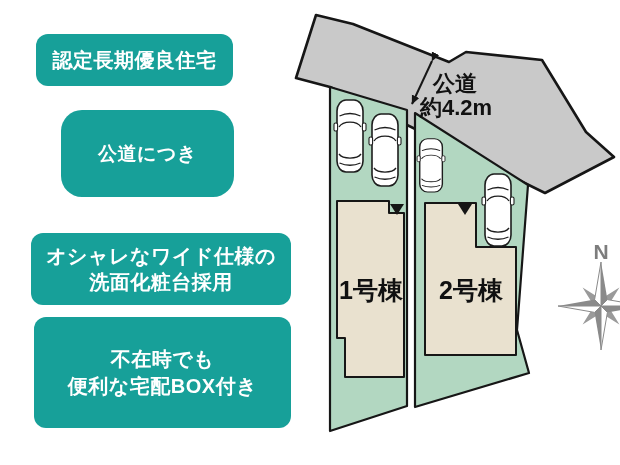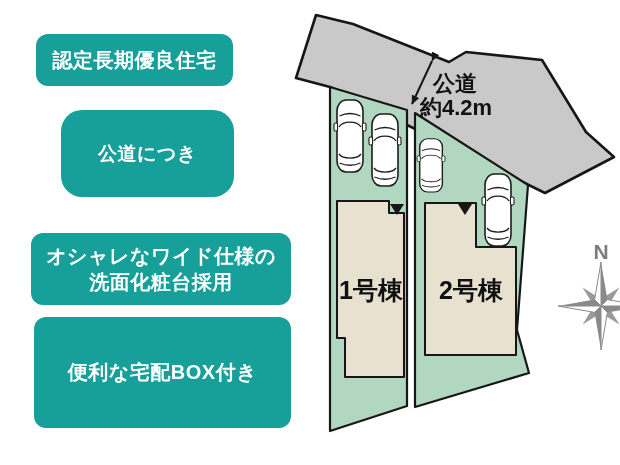--- a/index.html
+++ b/index.html
@@ -34,20 +34,21 @@
       <span>認定長期優良住宅</span>
     </div>
     <div class="badge badge-2">
       <span>公道につき</span>
     </div>
     <div class="badge badge-3">
       <span>オシャレなワイド仕様の</span>
       <span>洗面化粧台採用</span>
     </div>
     <div class="badge badge-4">
+      <span>不在時でも</span>
       <span>便利な宅配BOX付き</span>
     </div>
   </div>
 
   <svg class="plan" viewBox="0 0 620 465">
     <defs>
       <marker id="ah" markerWidth="11" markerHeight="10" refX="8.5" refY="4" orient="auto" markerUnits="userSpaceOnUse">
         <path d="M0,0 L9,4 L0,8 Z" fill="#161616"></path>
       </marker>
       <g id="car-shape">

